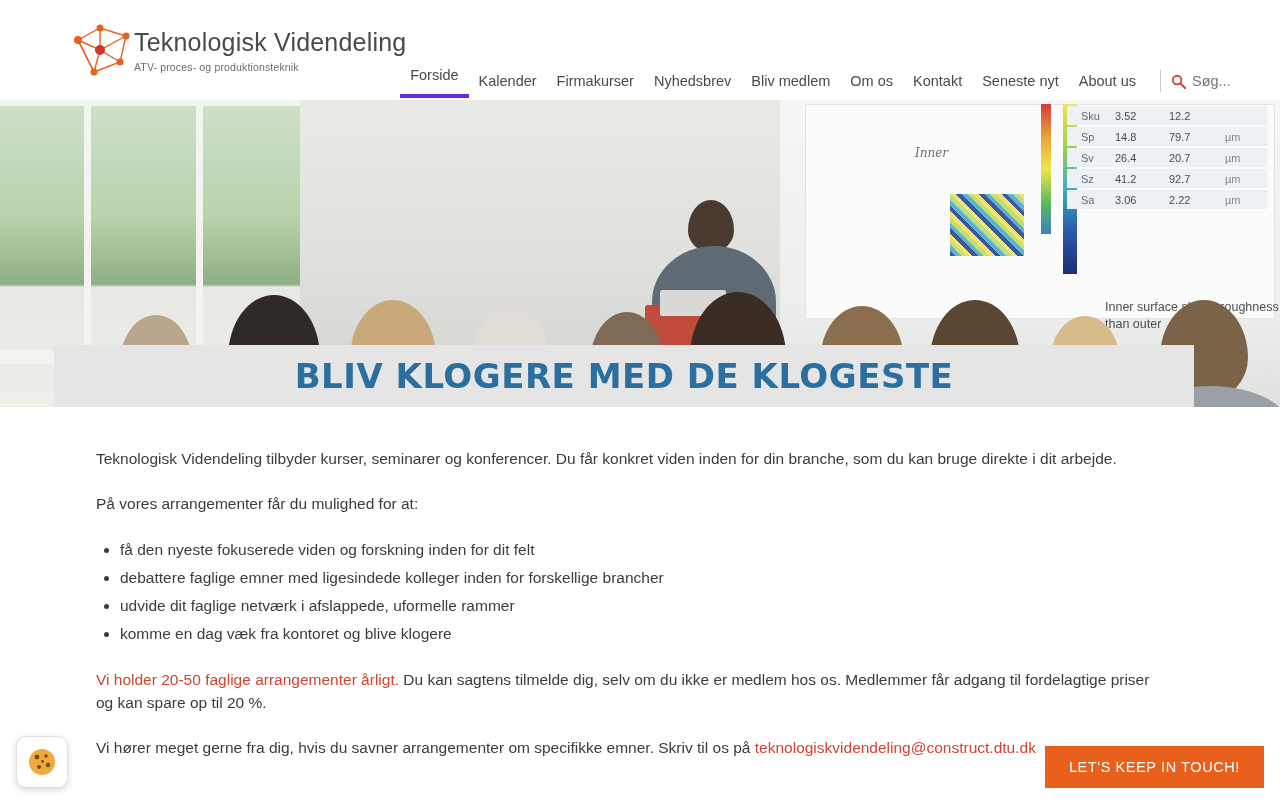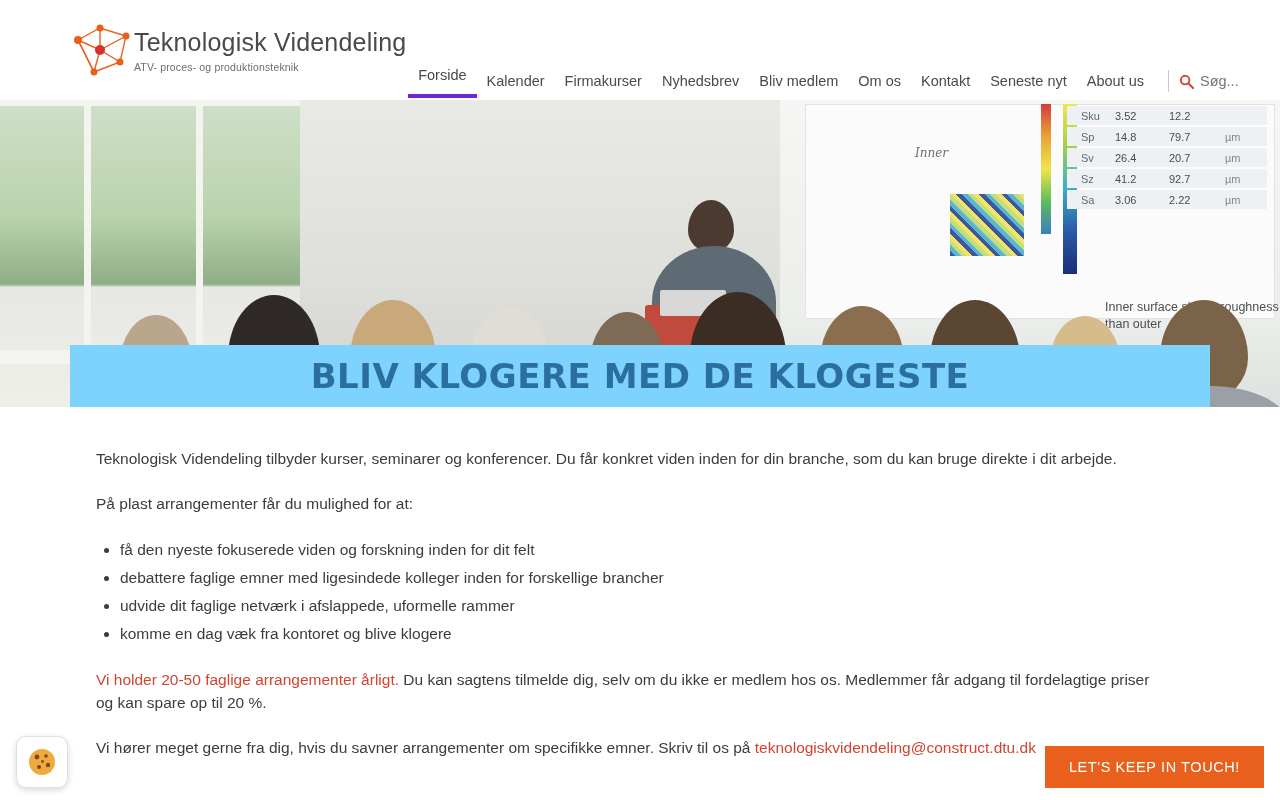--- a/index.html
+++ b/index.html
@@ -70,21 +70,21 @@
   .nav-sep {
     width: 1px;
     height: 22px;
     background: #c9c9c9;
     margin: 0 10px 0 14px;
   }
   .search-box {
     display: flex;
     align-items: center;
     gap: 6px;
-    padding-right: 20px;
+    padding-right: 28px;
     cursor: text;
   }
   .search-icon { width: 15px; height: 15px; display: block; }
   .search-input {
     border: none;
     outline: none;
     font-family: "Liberation Sans", sans-serif;
     font-size: 14.5px;
     color: #3b3b3b;
     width: 60px;
@@ -177,23 +177,23 @@
   .shoulder {
     position: absolute;
     border-radius: 50% 50% 0 0 / 70% 70% 0 0;
   }
   .speaker-area {
     position: absolute; left: 650px; top: 100px; width: 130px; height: 130px;
   }
 
   .hero-title-band {
     position: absolute;
-    left: 70px; top: 245px;
+    left: 54px; top: 245px;
     width: 1140px; height: 62px;
-    background: #7dd3fc;
+    background: #e5e5e5;
   }
   .hero-title {
     font-family: "DejaVu Sans", sans-serif;
     font-weight: bold;
     font-size: 34px;
     letter-spacing: .5px;
     color: #2a6f9e;
     text-align: center;
     line-height: 62px;
   }
@@ -381,21 +381,21 @@
     <div class="shoulder" style="left:1130px;top:286px;width:160px;height:60px;background:#9aa0a5;"></div>
   </div>
 
   <div class="hero-title-band">
     <div class="hero-title">BLIV KLOGERE MED DE KLOGESTE</div>
   </div>
 </div>
 
 <div class="content">
   <p>Teknologisk Videndeling tilbyder kurser, seminarer og konferencer. Du får konkret viden inden for din branche, som du kan bruge direkte i dit arbejde.</p>
-  <p>På plast arrangementer får du mulighed for at:</p>
+  <p>På vores arrangementer får du mulighed for at:</p>
 
   <ul>
     <li>få den nyeste fokuserede viden og forskning inden for dit felt</li>
     <li>debattere faglige emner med ligesindede kolleger inden for forskellige brancher</li>
     <li>udvide dit faglige netværk i afslappede, uformelle rammer</li>
     <li>komme en dag væk fra kontoret og blive klogere</li>
   </ul>
 
   <p>
     <span class="hl">Vi holder 20-50 faglige arrangementer årligt.</span><span> Du kan sagtens tilmelde dig, selv om du ikke er medlem hos os. Medlemmer får adgang til fordelagtige priser og kan spare op til 20 %.</span>

